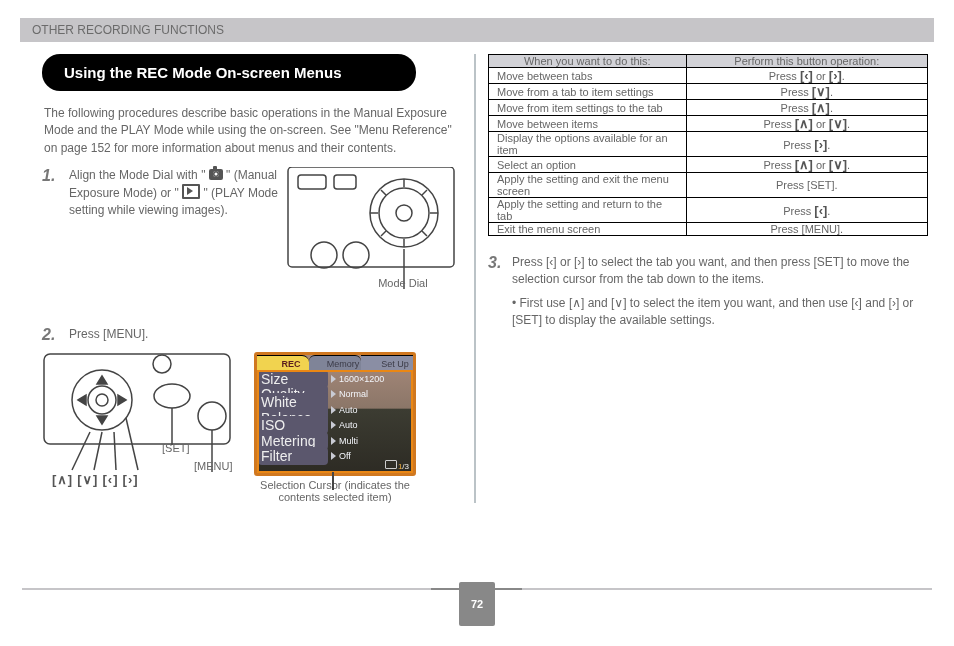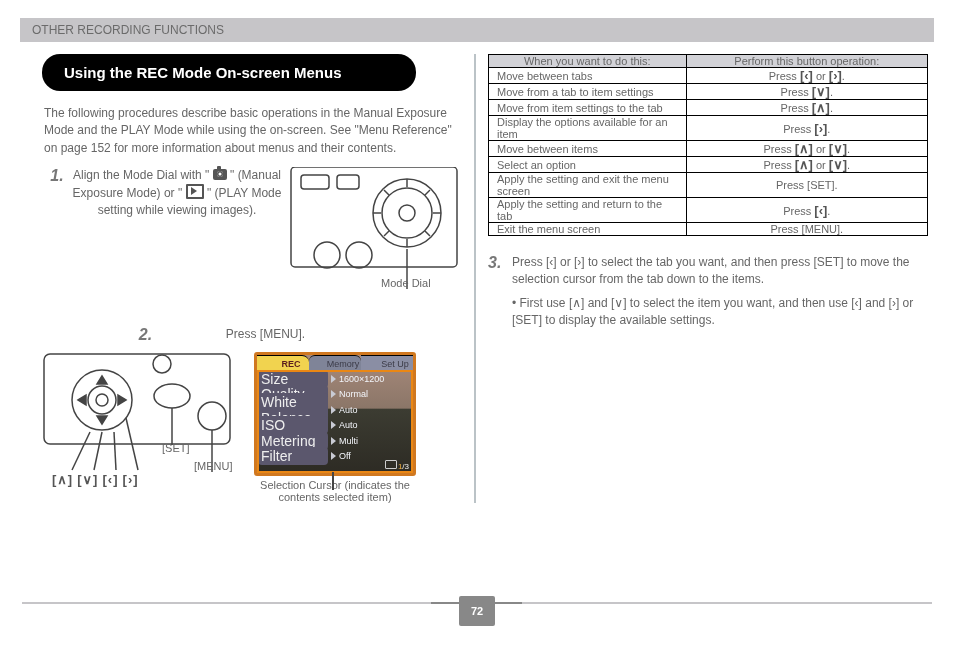--- a/index.html
+++ b/index.html
@@ -48,21 +48,20 @@
   }
   .section-intro {
     margin: 14px 2px 10px 2px;
     font-size: 12px;
     line-height: 1.45;
   }
   .list {
     margin: 0;
     padding: 0;
     list-style: none;
-    text-align: center;
   }
   .list li {
     position: relative;
     margin-bottom: 7px;
   }
   .list .num {
     display: inline-block;
     width: 24px;
     vertical-align: top;
     font-weight: bold;
@@ -270,21 +269,21 @@
     margin: 0 22px 4px 22px;
     height: 2px;
     background: linear-gradient(90deg,#c6c5c8 0,#c6c5c8 45%,#888 45%,#888 55%,#c6c5c8 55%);
   }
   .footer .pagenum {
     display: inline-block;
     background: #888;
     color: #fff;
     font-size: 11px;
     font-weight: bold;
-    padding: 9px 12px;
+    padding: 16px 12px;
     border-radius: 2px;
     position: relative;
     top: -12px;
   }
   .controller-labels {
     position: absolute;
     top: 120px;
     left: 10px;
     font-size: 11px;
     letter-spacing: 1px;
@@ -481,26 +480,26 @@
           </tr>
         <tr>
             <td>Move from a tab to item settings</td>
             <td class="opcol">Press <span class="arrow">[∨]</span>.</td>
           </tr>
         <tr>
             <td>Move from item settings to the tab</td>
             <td class="opcol">Press <span class="arrow">[∧]</span>.</td>
           </tr>
         <tr>
+            <td>Move between items</td>
+            <td class="opcol">Press <span class="arrow">[∧]</span> or <span class="arrow">[∨]</span>.</td>
+          </tr>
+        <tr>
             <td>Display the options available for an item</td>
             <td class="opcol">Press <span class="arrow">[›]</span>.</td>
-          </tr>
-        <tr>
-            <td>Move between items</td>
-            <td class="opcol">Press <span class="arrow">[∧]</span> or <span class="arrow">[∨]</span>.</td>
           </tr>
         <tr>
             <td>Select an option</td>
             <td class="opcol">Press <span class="arrow">[∧]</span> or <span class="arrow">[∨]</span>.</td>
           </tr>
         <tr>
             <td>Apply the setting and exit the menu screen</td>
             <td class="opcol">Press [SET].</td>
           </tr>
         <tr>

